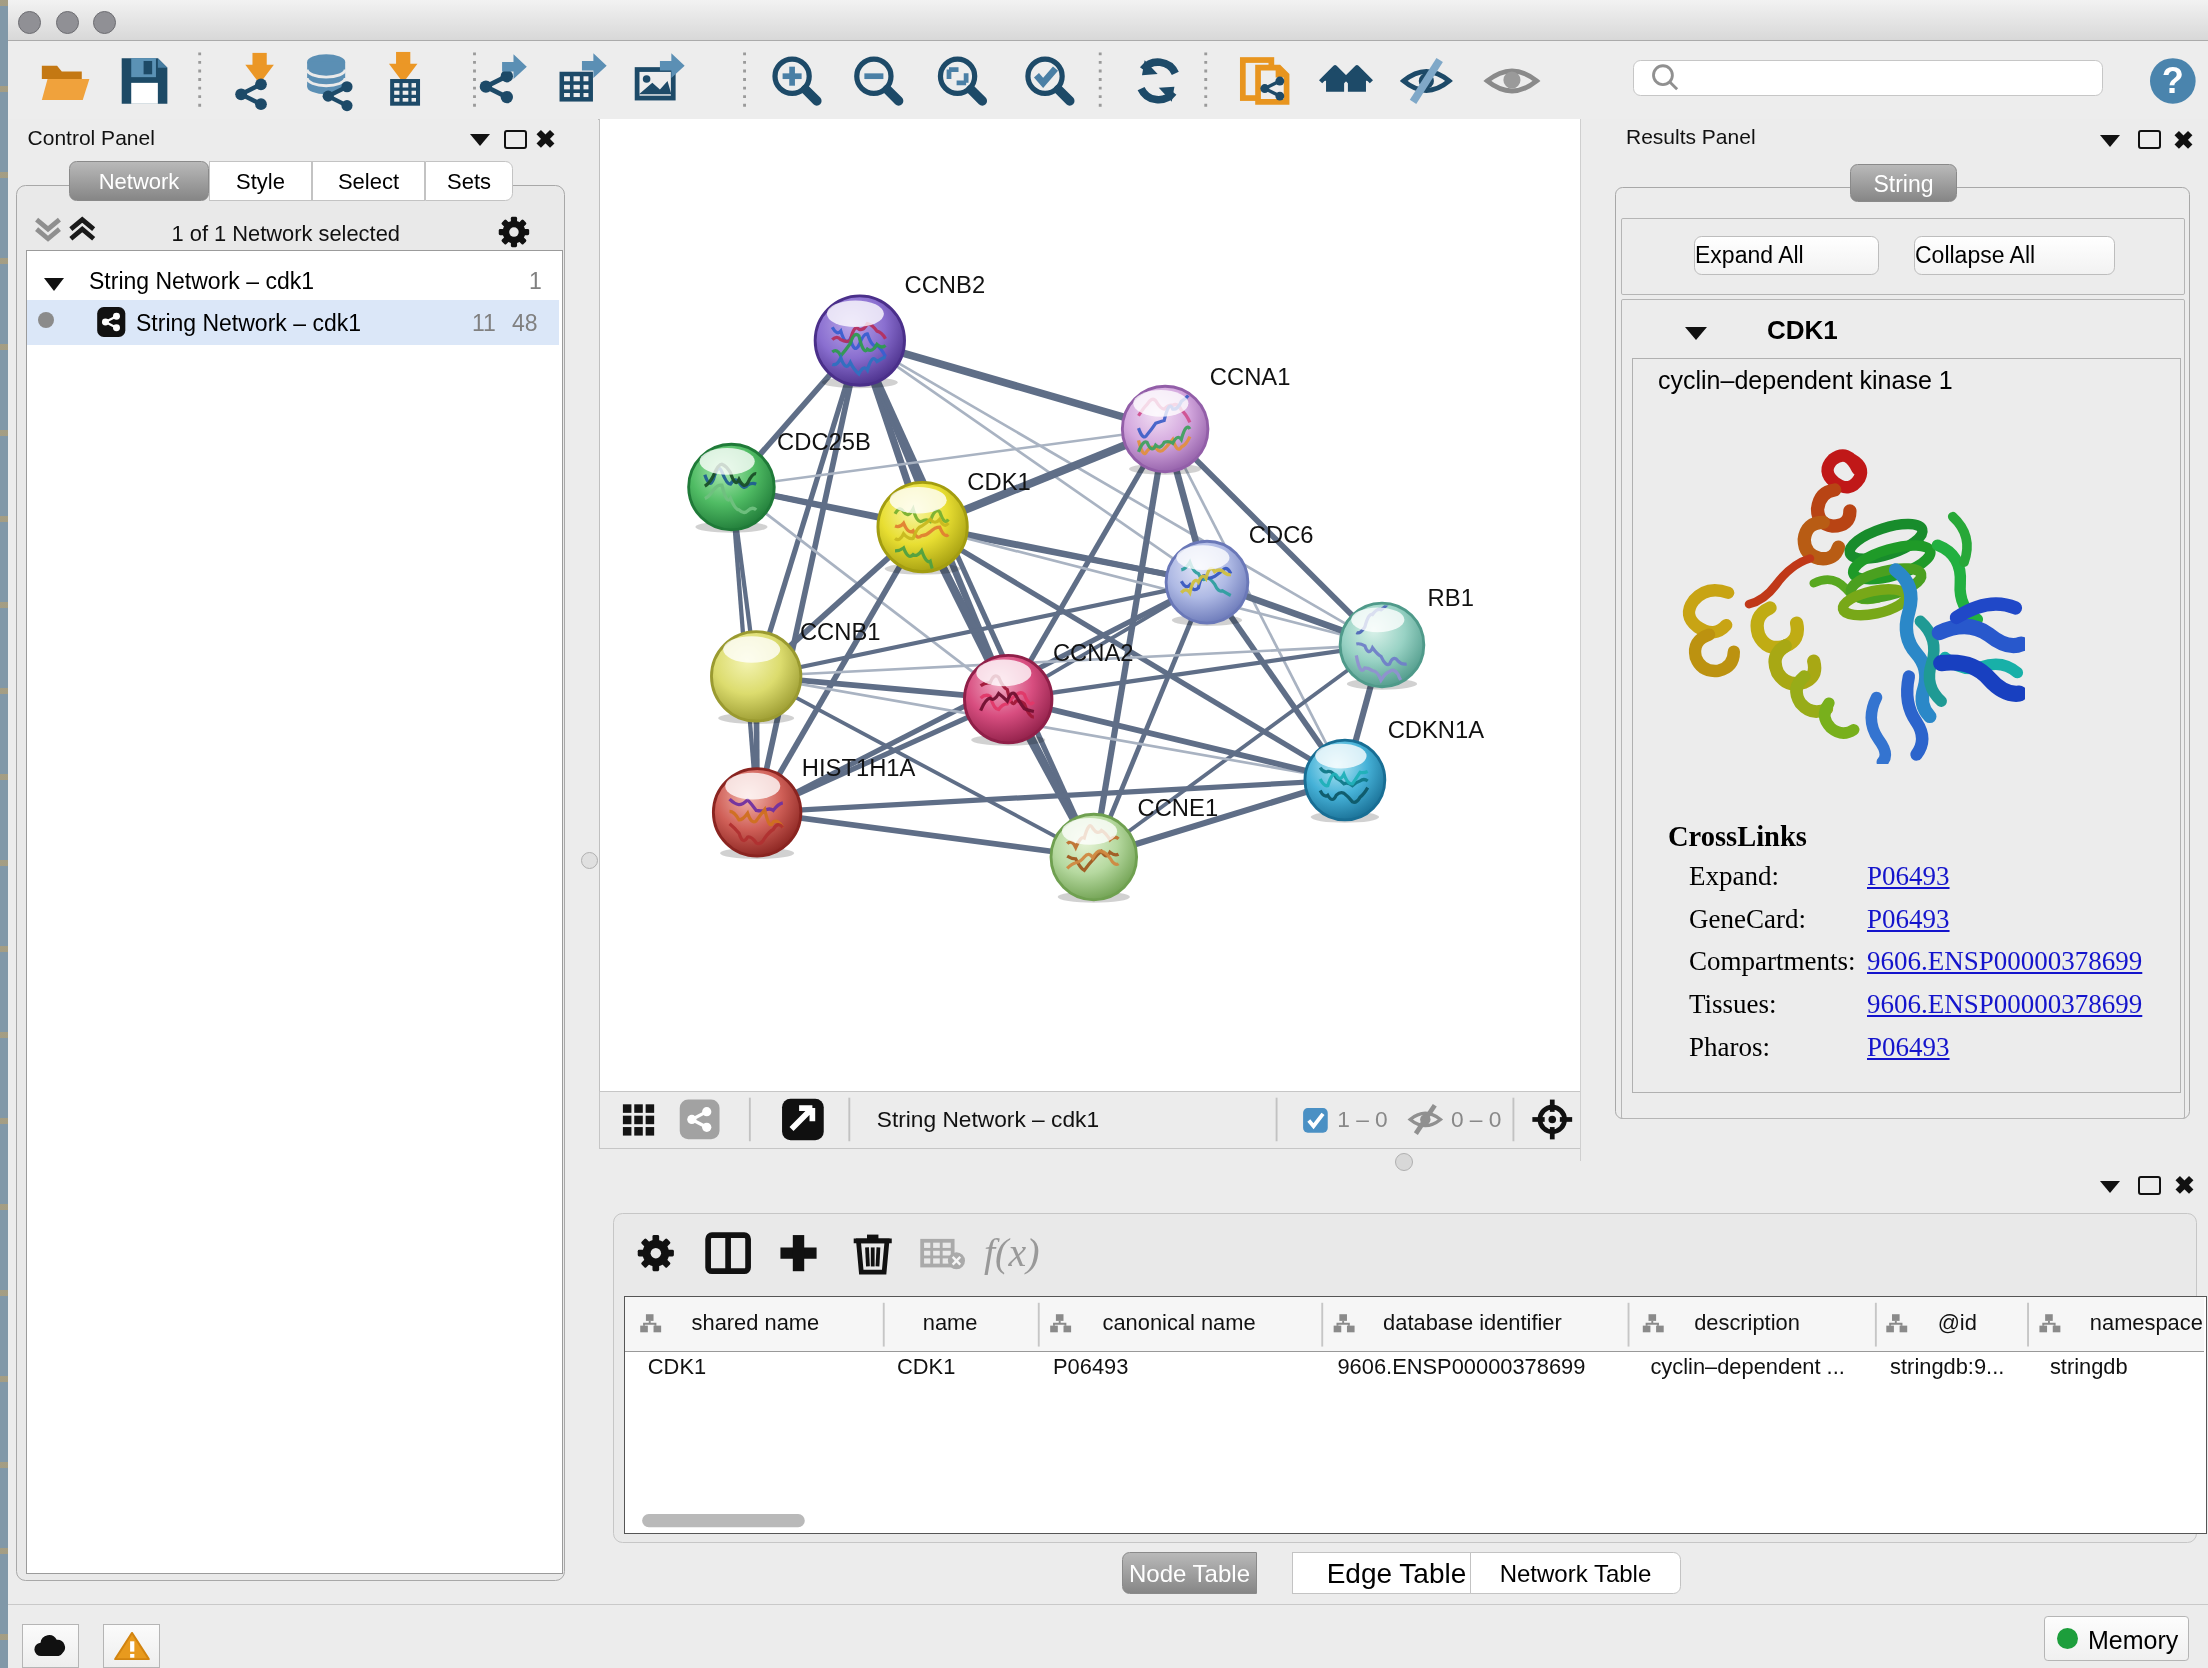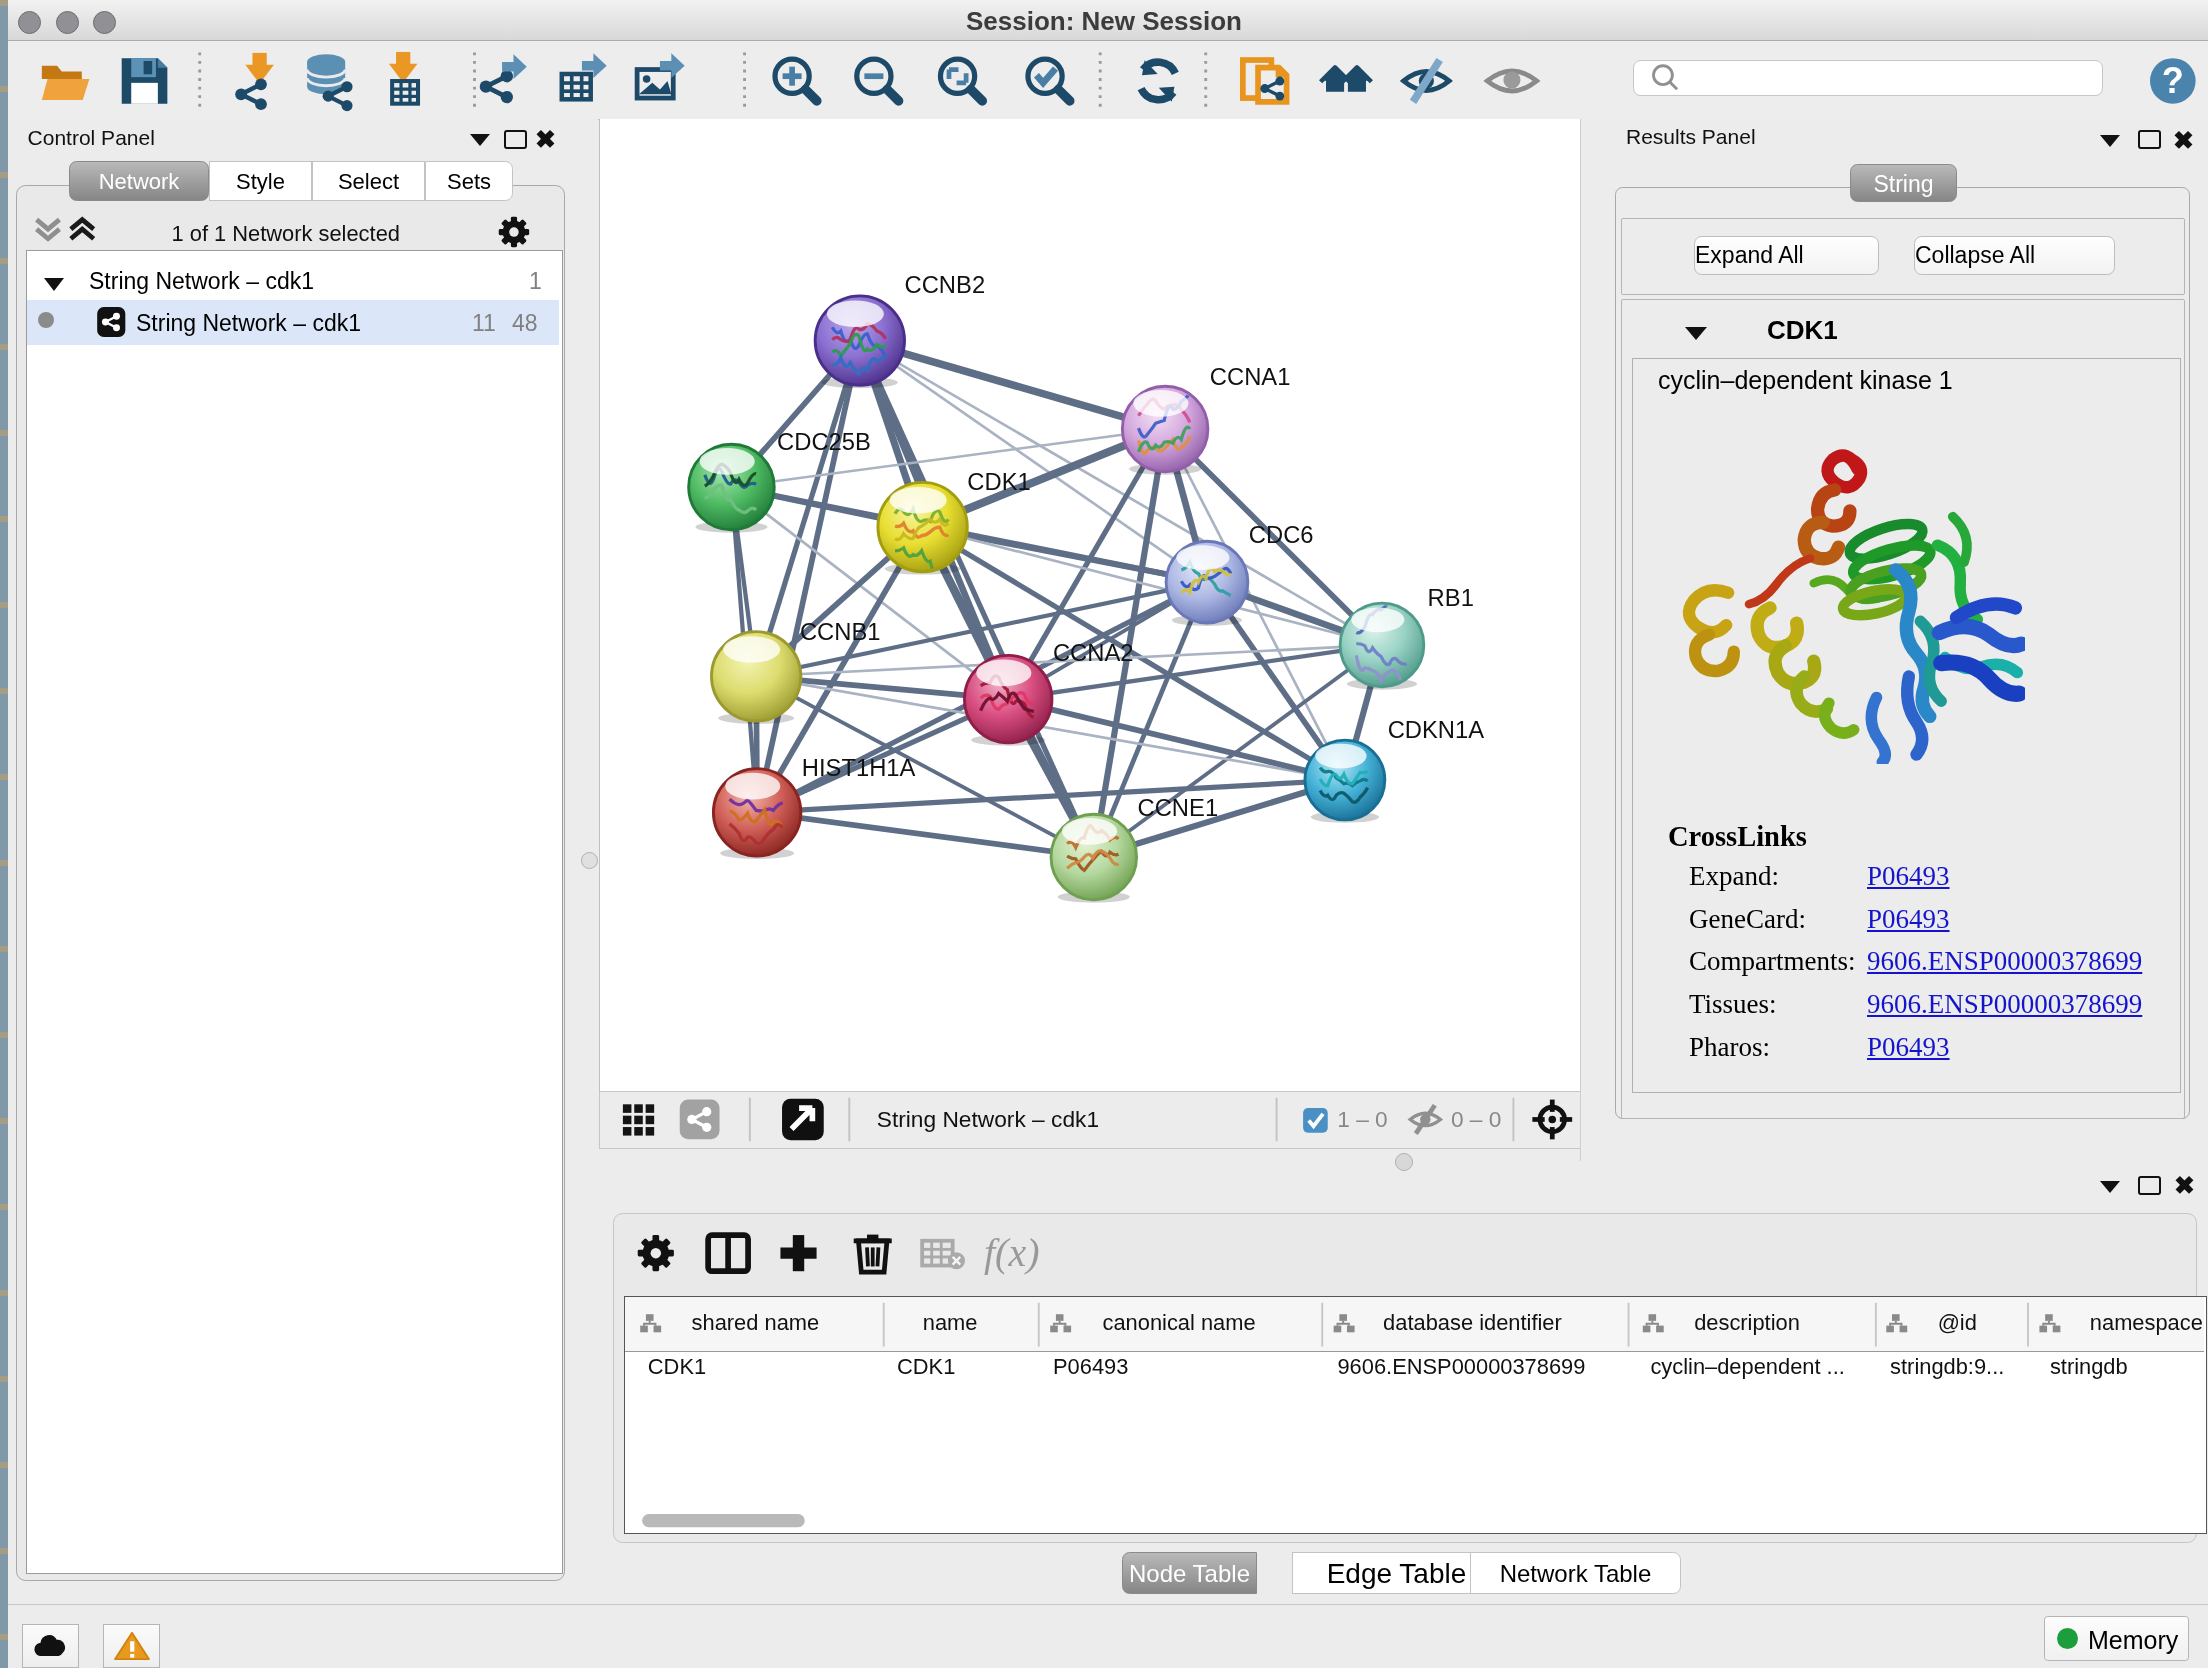--- a/index.html
+++ b/index.html
@@ -35,21 +35,20 @@
  border:1px solid #b5b5b5;display:flex;align-items:center;justify-content:center;}
 </style></head><body>
 
 <div class="abs" style="left:0;top:0;width:7.6px;height:1668px;background:#8198a8;z-index:50;"></div>
 <div class="abs" style="left:0;top:0;width:7.6px;height:1668px;background:repeating-linear-gradient(#c8a35f 0 5.7px,#8198a8 5.7px 86px);opacity:.5;z-index:51;"></div>
 
 <div class="abs titlebar">
  <div class="tl" style="left:18px;"></div>
  <div class="tl" style="left:56px;"></div>
  <div class="tl" style="left:93px;"></div>
- <div class="title">Session: New Session</div>
 </div>
 
 <div class="abs toolbar">
 <svg width="2208" height="78" style="position:absolute;left:0;top:0" viewBox="0 0 2322 82">
 <defs>
 <g id="mag">
           <circle cx="-5" cy="-5" r="18" fill="none" stroke="#1d4a68" stroke-width="5.5"></circle>
 <line x1="9" y1="9" x2="21" y2="21" stroke="#1d4a68" stroke-width="10" stroke-linecap="round"></line>
         </g>
 <g id="share">

